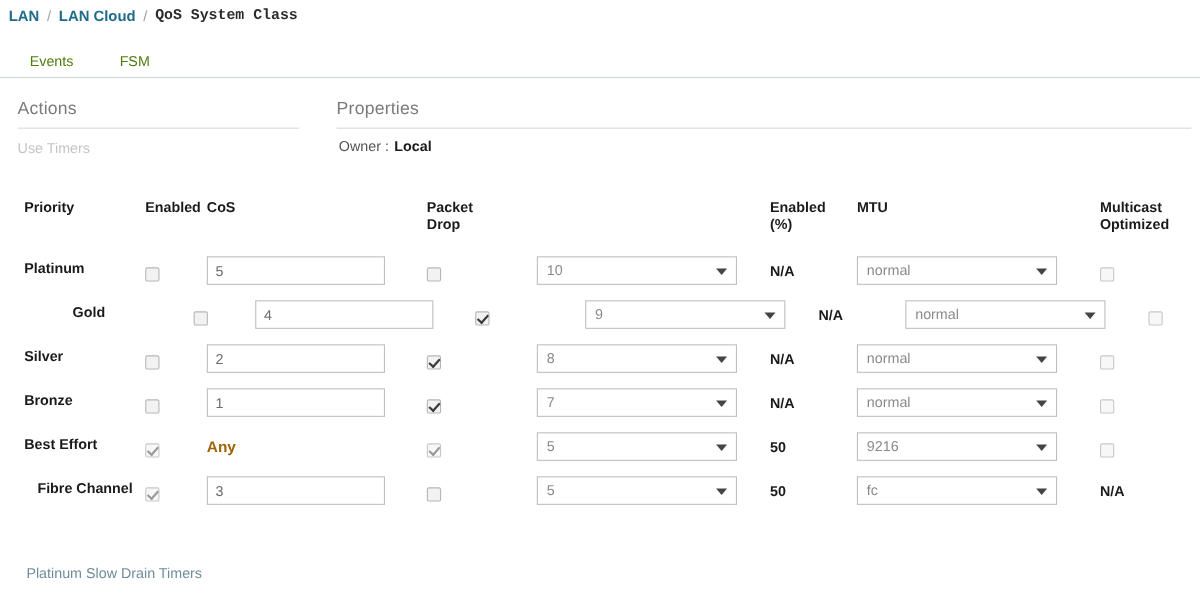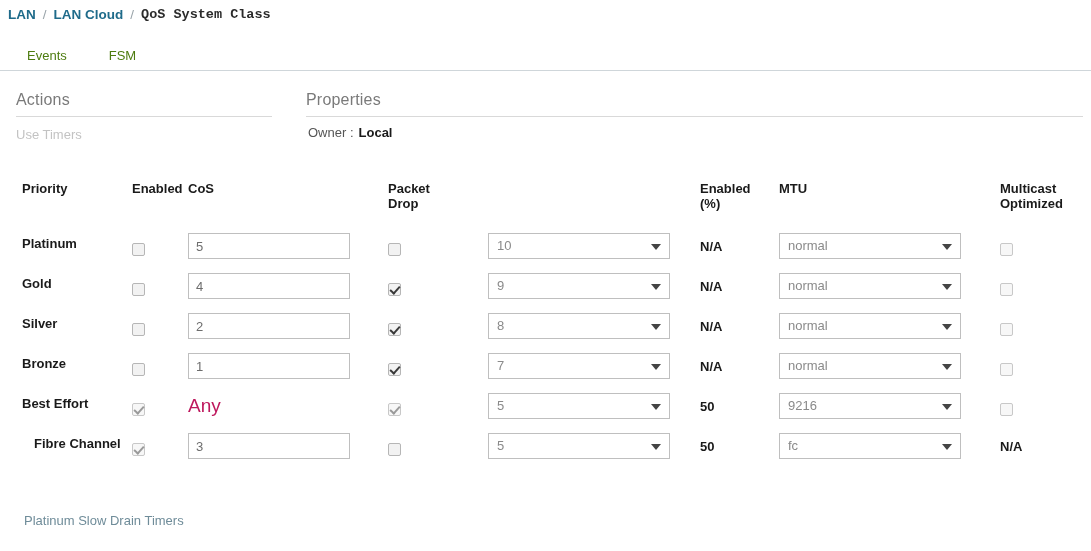--- a/index.html
+++ b/index.html
@@ -218,23 +218,23 @@
     border-color: #9a9a9a;
   }
   .cbx.dim { background: #f7f7f7; border-color: #c8c8c8; }
 
   .na {
     font-weight: bold;
     font-size: 13px;
     color: #1a1a1a;
   }
   .plain-val {
-    font-weight: normal;
-    font-size: 19px;
-    color: #be185d;
+    font-weight: bold;
+    font-size: 14px;
+    color: #a16207;
   }
 
   
   .footer-link {
     position: absolute;
     left: 24px;
     top: 513px;
     font-size: 13px;
     color: #6f8c99;
     text-decoration: none;
@@ -291,21 +291,21 @@
         <div class="cell c-pdrop" style="top: 13px;"><span class="cbx"></span></div>
         <div class="cell c-weight" style="top: 5px;">
           <div class="selbox"><span>10</span><span class="arrow"></span></div>
         </div>
         <div class="cell c-weightpct na" style="top: 11px;">N/A</div>
         <div class="cell c-mtu" style="top: 5px;">
           <div class="selbox mtu"><span>normal</span><span class="arrow"></span></div>
         </div>
         <div class="cell c-multi" style="top: 13px;"><span class="cbx dim"></span></div>
       </div>
-      <div class="trow" style="height: 40px;">
+      <div class="trow" style="height: 40px; margin-left: 44px;">
         <div class="cell c-priority rowlabel" style="top: 8px;">Gold</div>
         <div class="cell c-enabled" style="top: 13px;"><span class="cbx"></span></div>
         <div class="cell c-cos" style="top: 5px;"><input class="txtbox" type="text" value="4" style=""></div>
         <div class="cell c-pdrop" style="top: 13px;"><span class="cbx checked"></span></div>
         <div class="cell c-weight" style="top: 5px;">
           <div class="selbox"><span>9</span><span class="arrow"></span></div>
         </div>
         <div class="cell c-weightpct na" style="top: 11px;">N/A</div>
         <div class="cell c-mtu" style="top: 5px;">
           <div class="selbox mtu"><span>normal</span><span class="arrow"></span></div>

